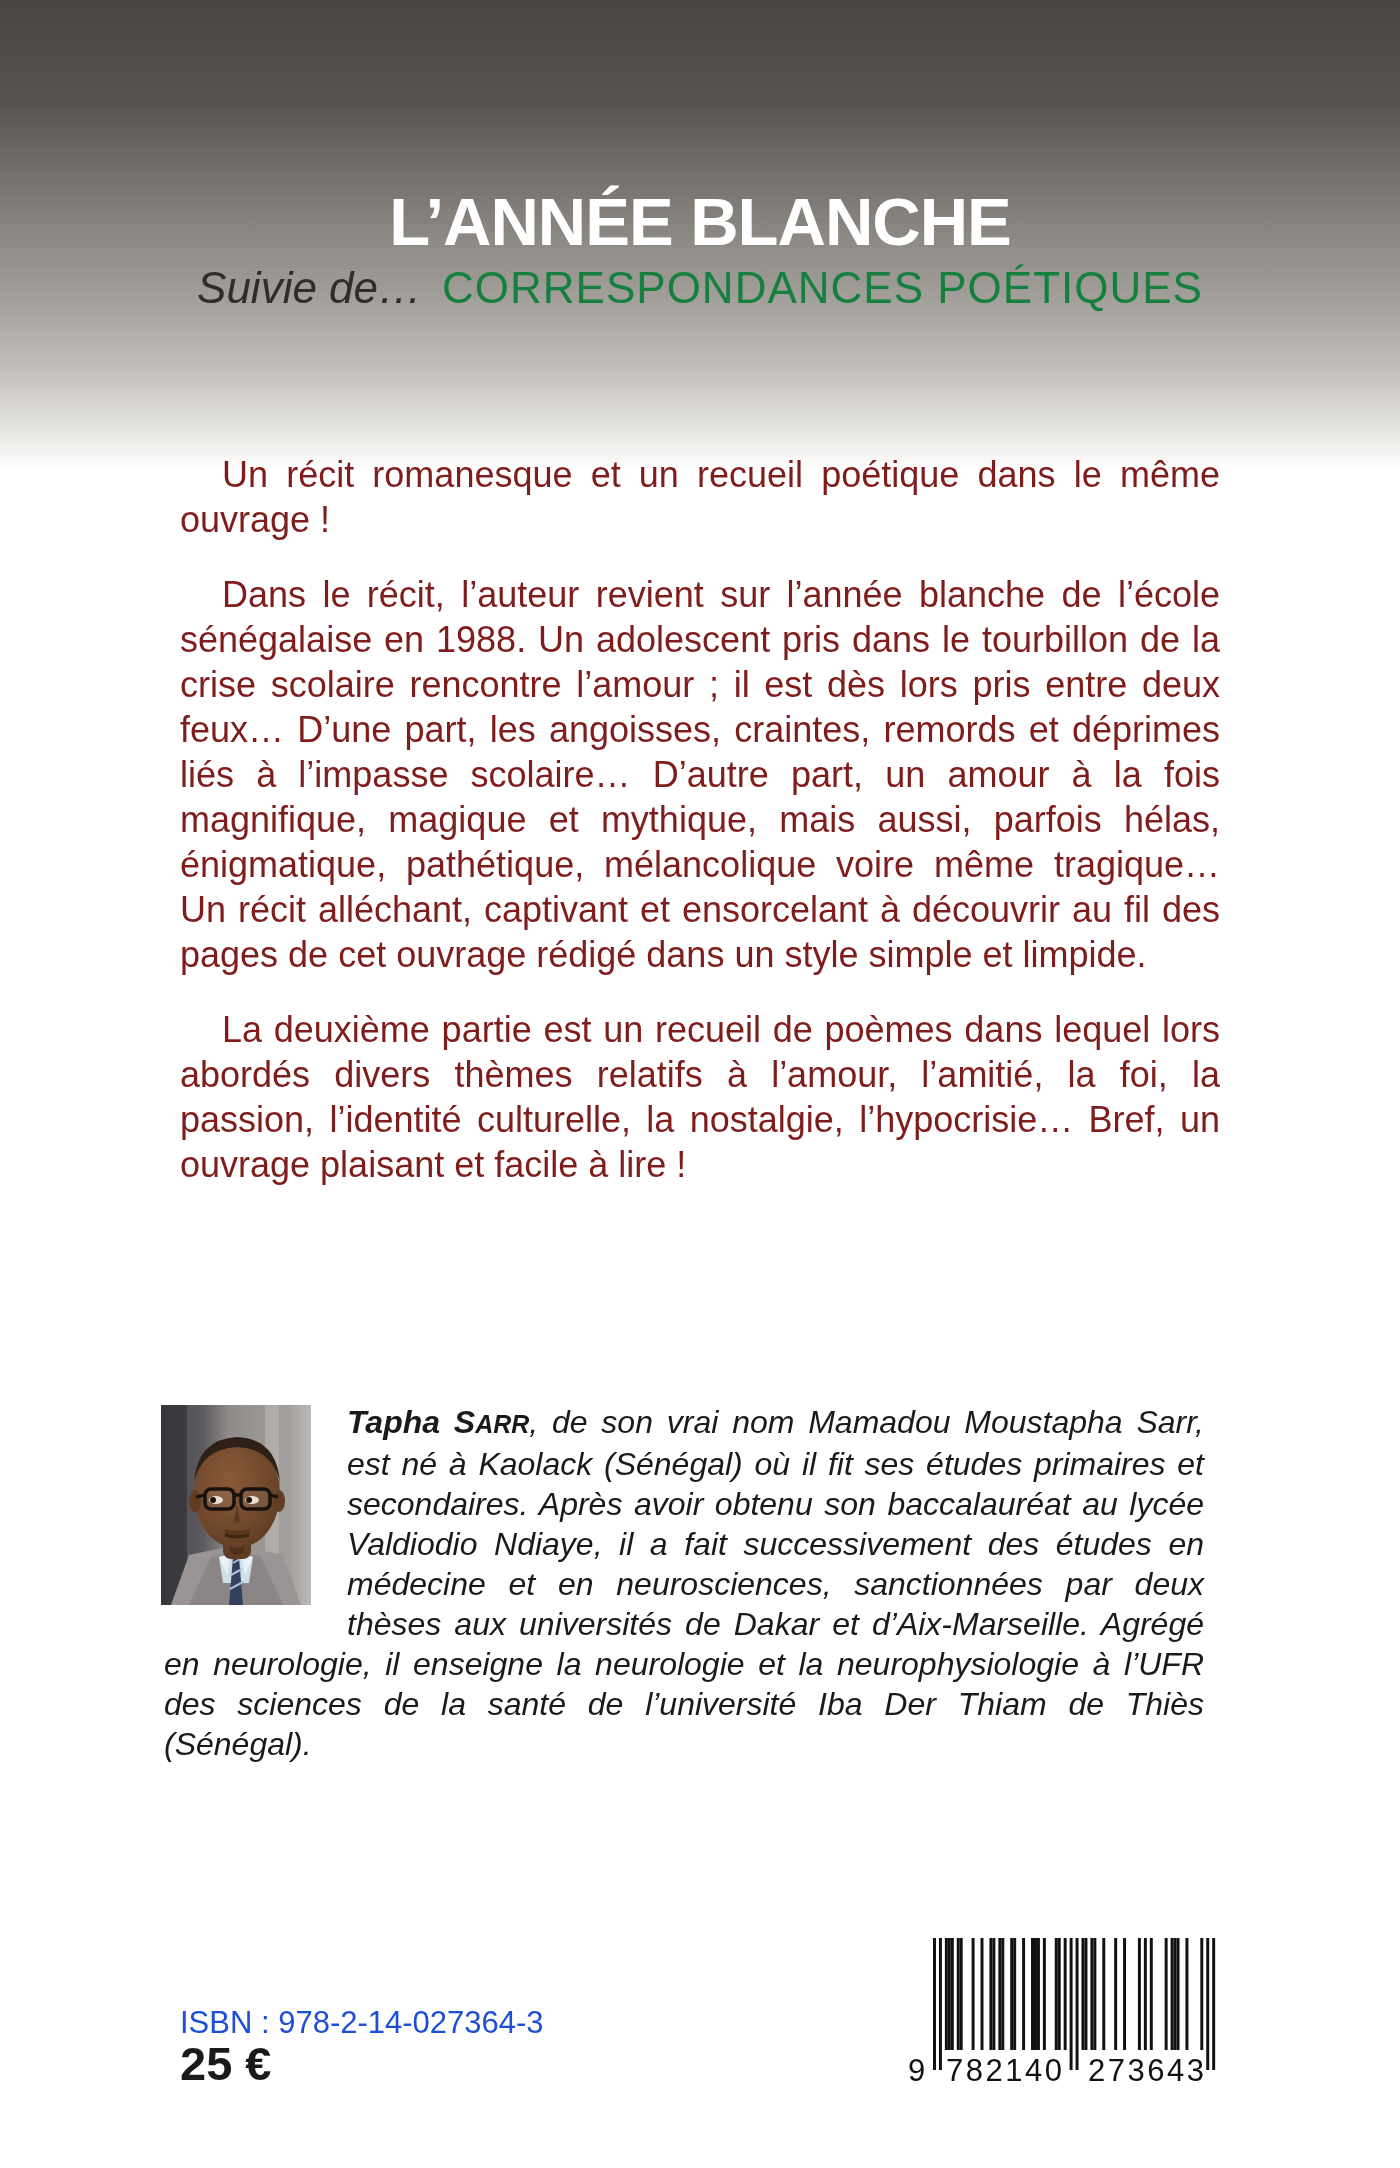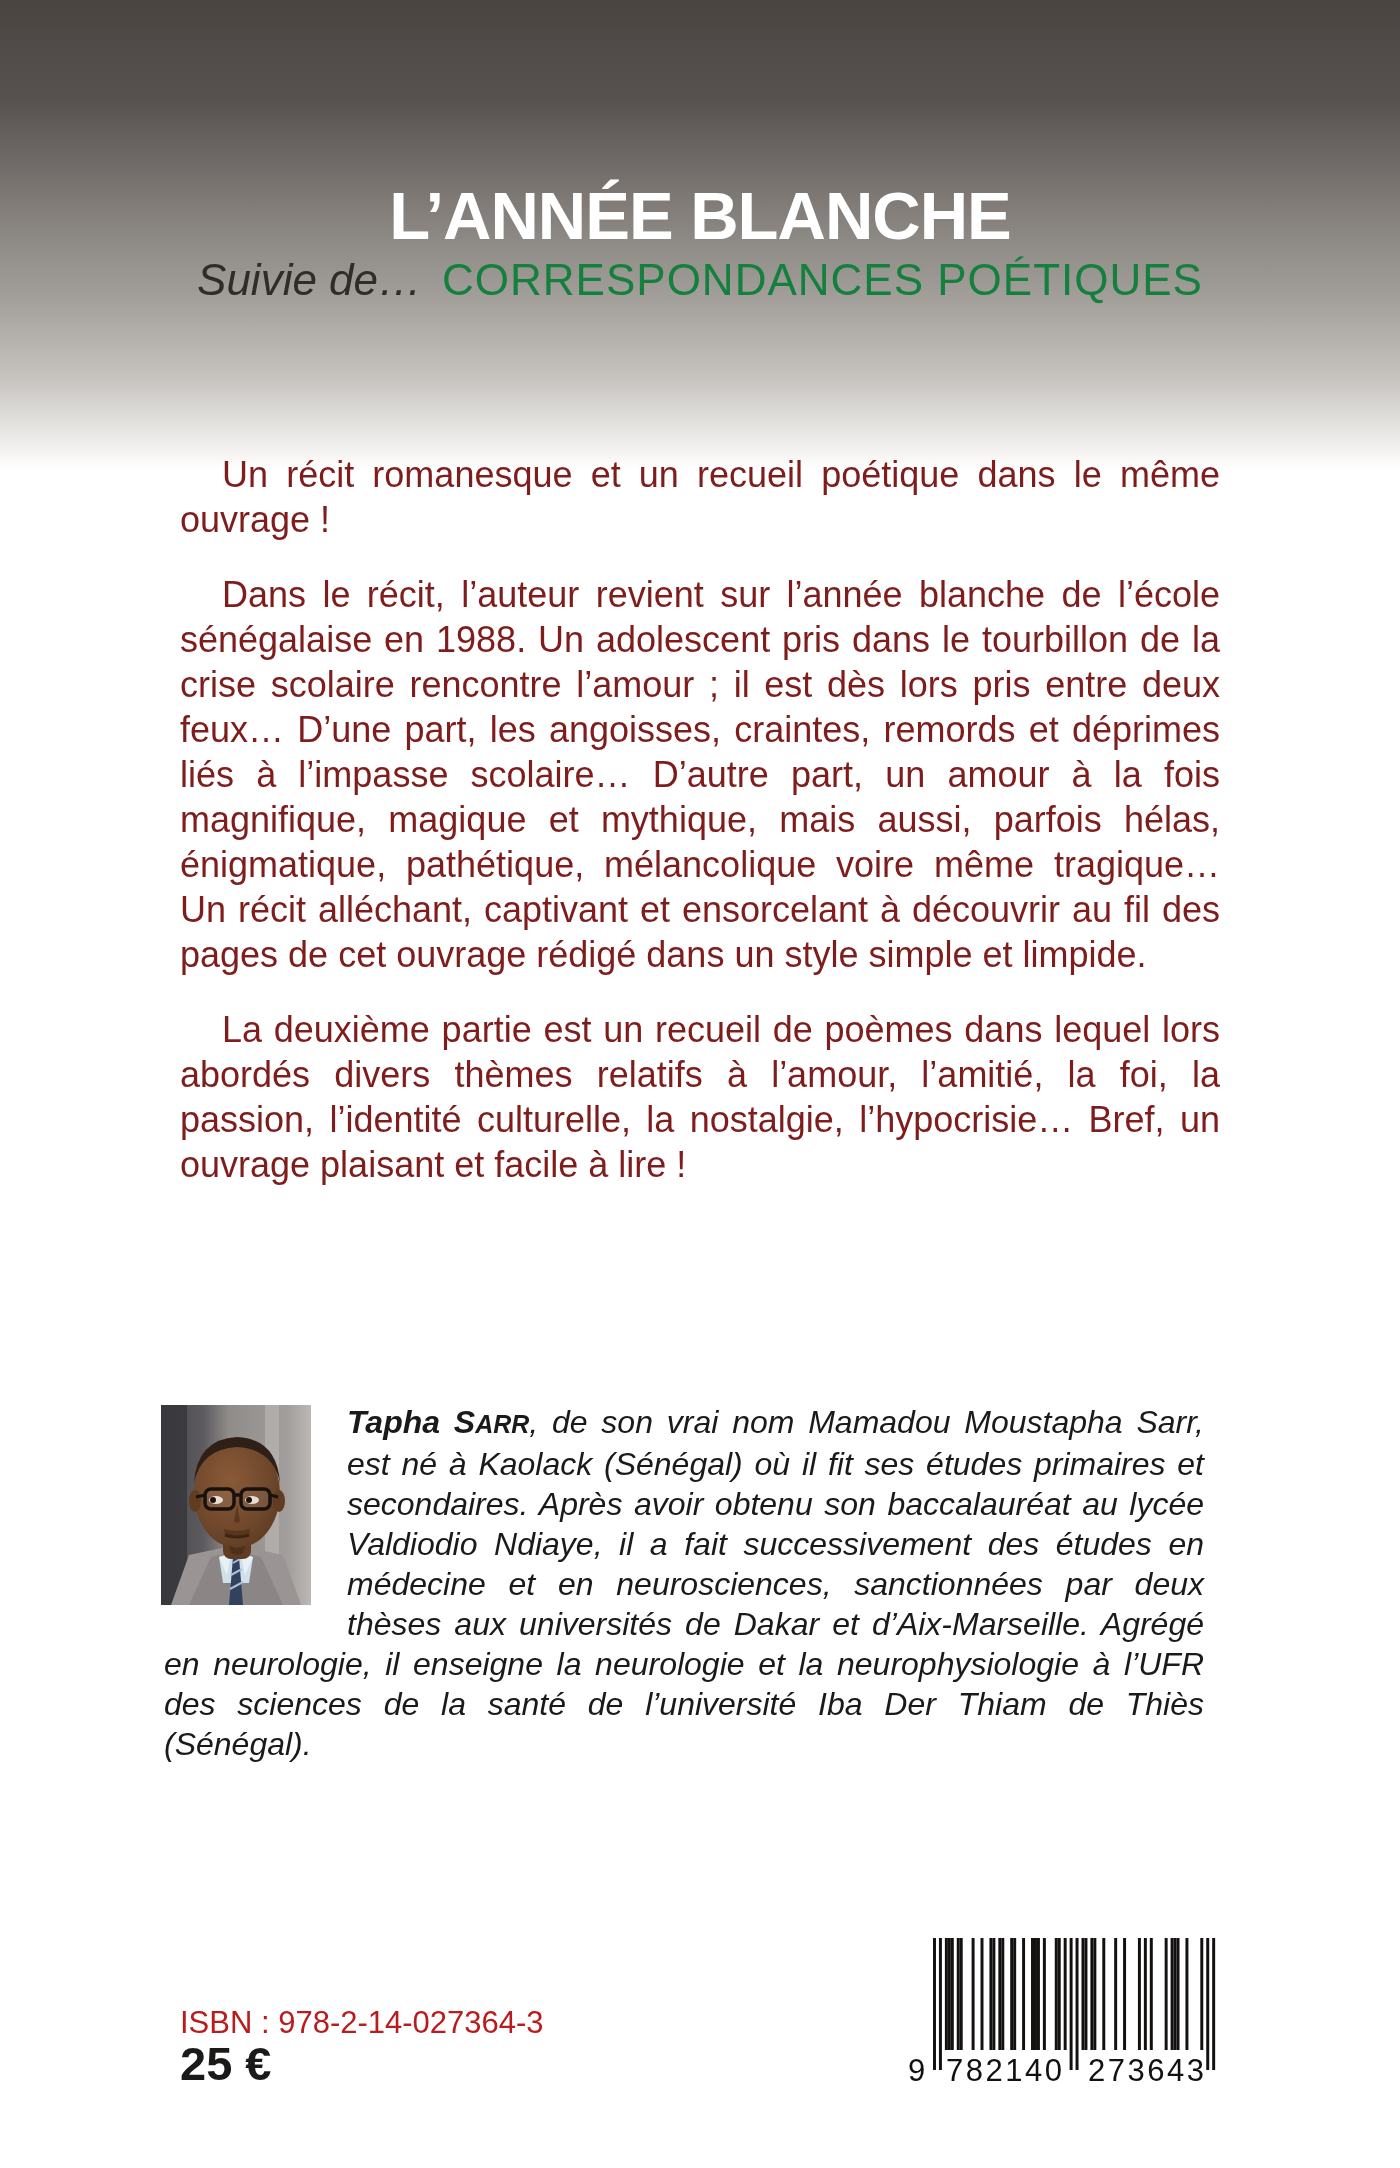--- a/index.html
+++ b/index.html
@@ -27,21 +27,21 @@
       #f3f2f0 450px,
       #ffffff 470px);
   }
   .title-block{
     position:absolute;
     left:0; top:180px;
     width:1400px;
     text-align:center;
   }
   .book-title{
-    margin:0;
+    margin:6px;
     font-size:67px;
     line-height:72px;
     font-weight:bold;
     letter-spacing:-1px;
     color:#ffffff;
   }
   .subtitle-line{
     margin-top:4px;
     font-size:44px;
     line-height:48px;
@@ -99,21 +99,21 @@
   .credit-line{
     position:absolute;
     left:180px; top:1942px;
     font-size:31px; line-height:38px;
     color:#3b3835;
   }
   .isbn-line{
     position:absolute;
     left:180px; top:2004px;
     font-size:31px; line-height:38px;
-    color:#b91c1c;
+    color:#1d4ed8;
   }
   .price-line{
     position:absolute;
     left:180px; top:2038px;
     font-size:47px; line-height:52px;
     font-weight:bold;
     color:#1c1a19;
   }
   .barcode-box{
     position:absolute;

